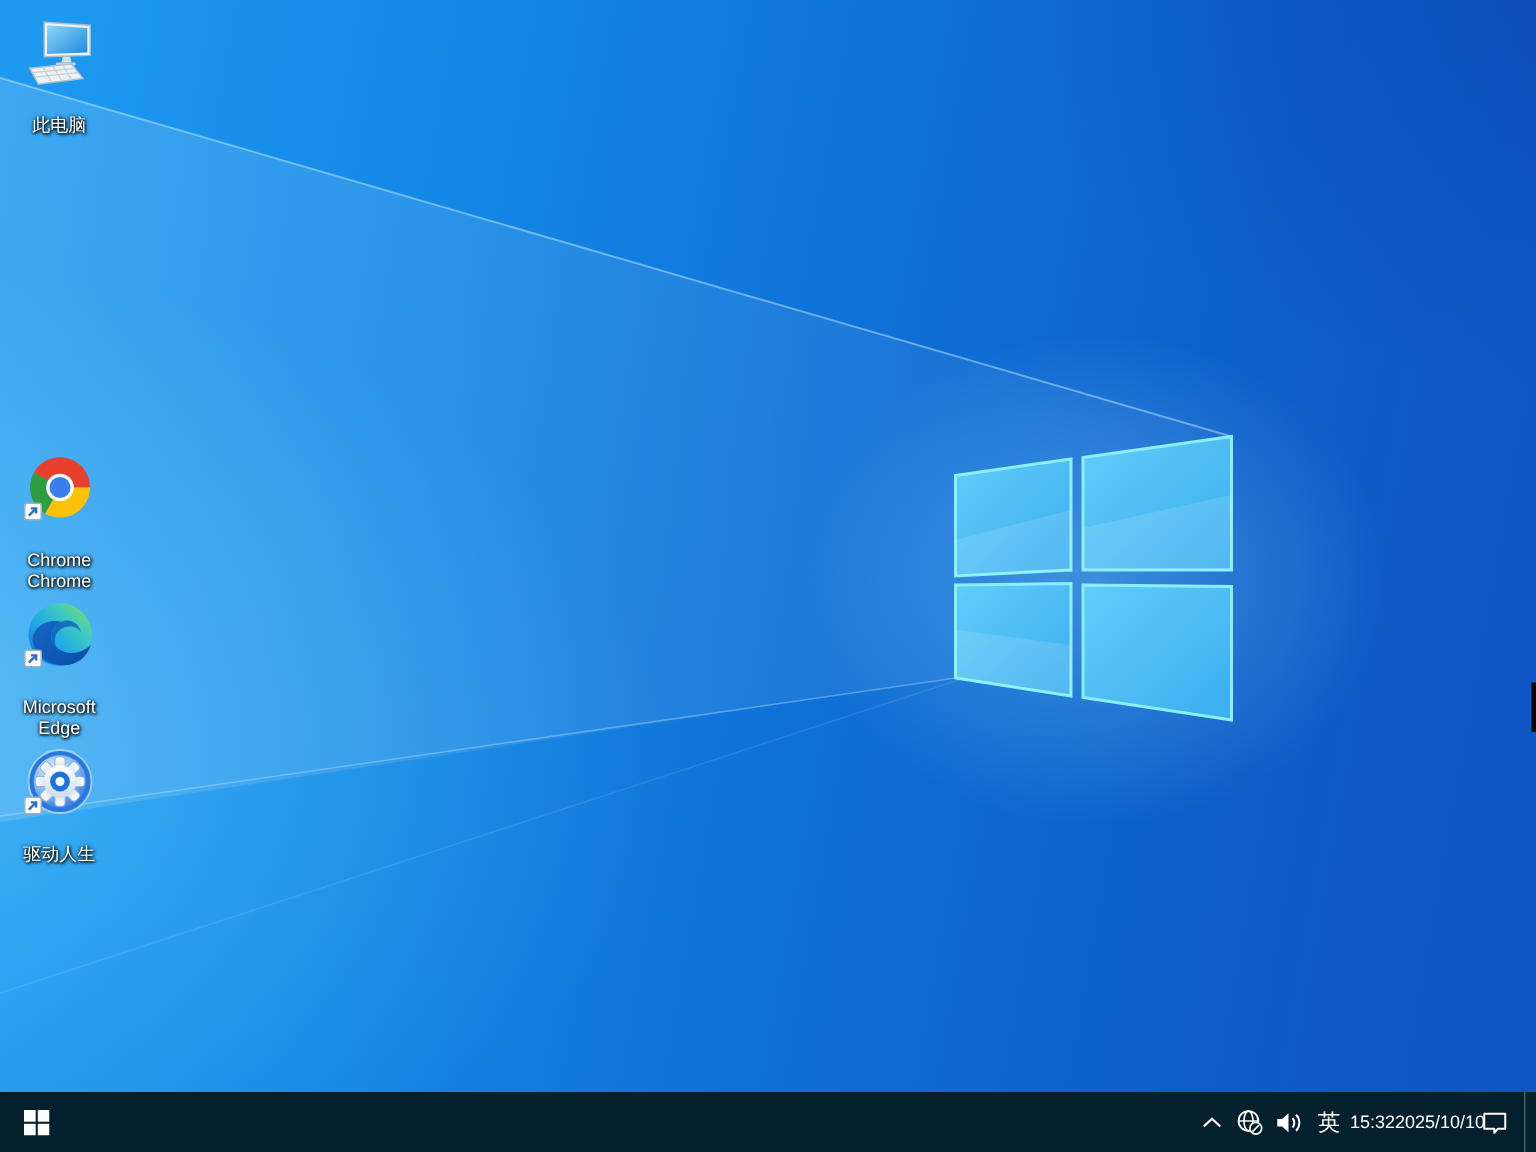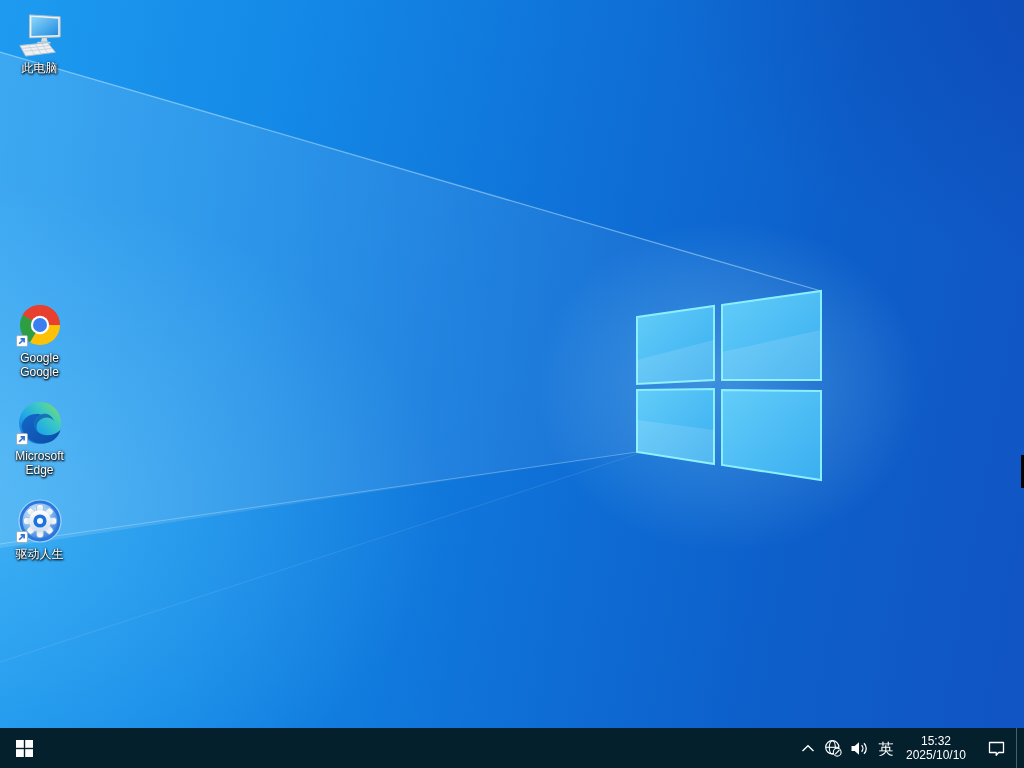--- a/index.html
+++ b/index.html
@@ -19,42 +19,42 @@
   #wallpaper-art{position:absolute;left:0;top:0;z-index:1;}
   
   #edge-artifact{position:absolute;left:1021px;top:455px;width:3px;height:33px;background:#050505;z-index:2;}
   
   .cell{
     position:absolute;left:1px;width:77px;text-align:center;z-index:3;cursor:default;
   }
   .ic{position:relative;width:46px;height:46px;margin:0 auto;}
   .ic svg{display:block;}
   .lbl{
-    margin-top:3px;font-size:12px;line-height:14px;color:#fff;
+    margin-top:18px;font-size:12px;line-height:14px;color:#fff;
     text-shadow:0 1px 2px rgba(0,0,0,.95),0 0 3px rgba(0,0,0,.65),1px 1px 2px rgba(0,0,0,.8);
     word-wrap:break-word;
   }
   .shortcut-badge{
     position:absolute;left:-1px;bottom:1px;width:12px;height:12px;background:#fff;
     border:1px solid #9db0c0;border-radius:2px;
   }
   
   #taskbar{
     position:absolute;left:0;top:728px;width:1024px;height:40px;
     background:#05202d;z-index:10;display:flex;align-items:stretch;
   }
   #start-button{width:48px;display:flex;align-items:center;justify-content:center;}
   #tb-spacer{flex:1;}
   .tray{display:flex;align-items:stretch;}
   .tray-item{display:flex;align-items:center;justify-content:center;color:#fff;}
   #tray-chevron{width:24px;}
   #tray-network{width:26px;}
   #tray-volume{width:26px;}
   #tray-lang{width:28px;font-size:15px;line-height:15px;}
-  #tray-clock{width:72px;flex-direction:column;font-size:12px;line-height:14px;text-align:center;}
+  #tray-clock{width:72px;flex-direction:row;font-size:12px;line-height:14px;text-align:center;justify-content:space-between;}
   #tray-action{width:40px;margin-left:4px;}
   #show-desktop{width:8px;border-left:1px solid rgba(255,255,255,.28);}
 </style>
 </head>
 <body>
 
 <div id="screen">
 
   <div id="desktop">
 
@@ -134,21 +134,21 @@
           <circle cx="23" cy="23" r="9.2" fill="#ffffff"></circle>
           <circle cx="23" cy="23" r="7" fill="#3b7ef0"></circle>
         </svg>
         <div class="shortcut-badge">
           <svg width="10" height="10" viewBox="0 0 10 10">
             <path d="M2.2,7.8 L6.8,3.2" stroke="#2a6fd0" stroke-width="1.6" fill="none"></path>
             <path d="M3.6,2.9 H7.1 V6.4" fill="none" stroke="#2a6fd0" stroke-width="1.6"></path>
           </svg>
         </div>
       </div>
-      <div class="lbl">Google Google</div>
+      <div class="lbl">Chrome Chrome</div>
     </div>
 
     <div class="cell" style="top:400px">
       <div class="ic">
         <svg width="46" height="46" viewBox="0 0 46 46">
           <defs>
             <linearGradient id="ed-base" x1="1" y1="0" x2="0" y2="1">
               <stop offset="0" stop-color="#8ee04e"></stop>
                 <stop offset="0.3" stop-color="#3ecbc0"></stop>
               <stop offset="0.6" stop-color="#20a7e8"></stop>

